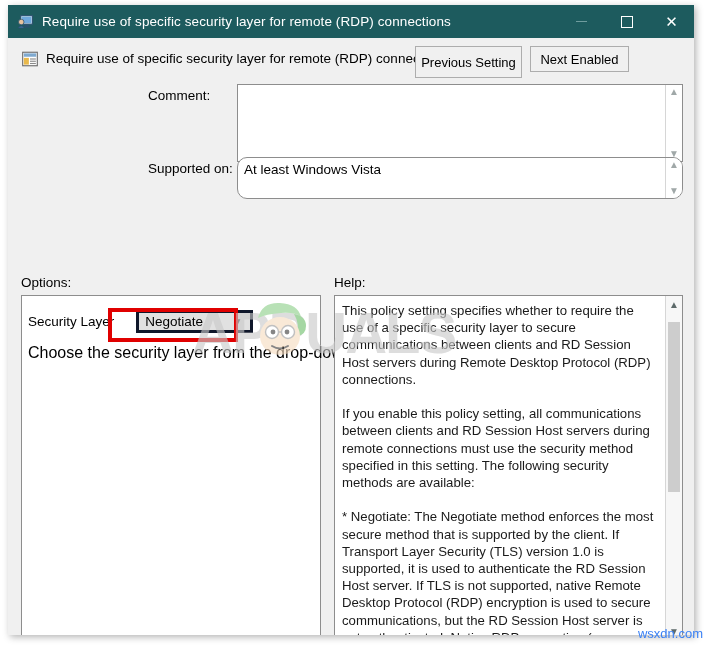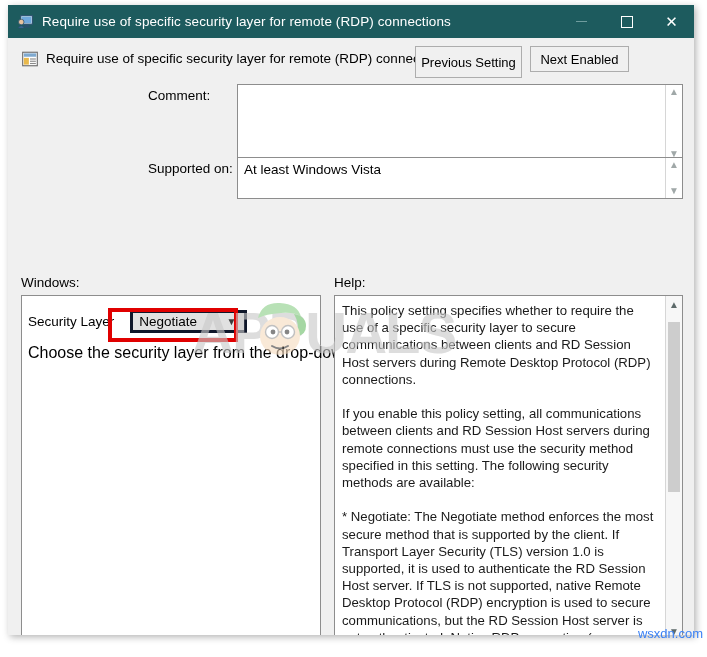--- a/index.html
+++ b/index.html
@@ -169,21 +169,21 @@
   .lbl-supported{ left: 140px; top: 123px; }
 
   .textbox {
     position: absolute;
     background: #ffffff;
     border: 1px solid #8d8d8d;
     box-sizing: border-box;
     overflow: hidden;
   }
   .box-comment   { left: 229px; top: 46px;  width: 446px; height: 78px; }
-  .box-supported { left: 229px; top: 119px; width: 446px; height: 42px; }
+  .box-supported { left: 229px; top: 119px; width: 446px; height: 42px; border-radius: 10px; }
 
   .box-text {
     position: absolute;
     left: 6px; top: 4px;
     font-size: 13.5px;
     color: #000000;
     white-space: nowrap;
   }
 
   
@@ -232,21 +232,21 @@
   
   .opt-row {
     position: absolute;
     left: 6px; top: 14px;
     display: flex;
     align-items: center;
   }
   .opt-row-label {
     font-size: 13.5px;
     color: #000000;
-    margin-right: 16px;
+    margin-right: 22px;
     white-space: nowrap;
   }
   .combo {
     width: 117px;
     height: 23px;
     background: #e1e1e1;
     border: 3px solid #0f172a;
     box-sizing: border-box;
     display: flex;
     align-items: center;
@@ -411,21 +411,21 @@
 
       <div class="field-label lbl-supported">Supported on:</div>
       <div class="textbox box-supported">
         <div class="box-text">At least Windows Vista</div>
         <div class="mini-scroll">
           <div class="mini-arrow">▲</div>
           <div class="mini-arrow">▼</div>
         </div>
       </div>
 
-      <div class="section-label lbl-options">Windows:</div>
+      <div class="section-label lbl-options">Options:</div>
       <div class="section-label lbl-help">Help:</div>
 
       <div class="panel panel-options">
         <div class="opt-row">
           <span class="opt-row-label">Security Layer</span>
           <div class="combo">
             <span class="combo-value">Negotiate</span>
             <span class="combo-arrow">▼</span>
           </div>
         </div>

